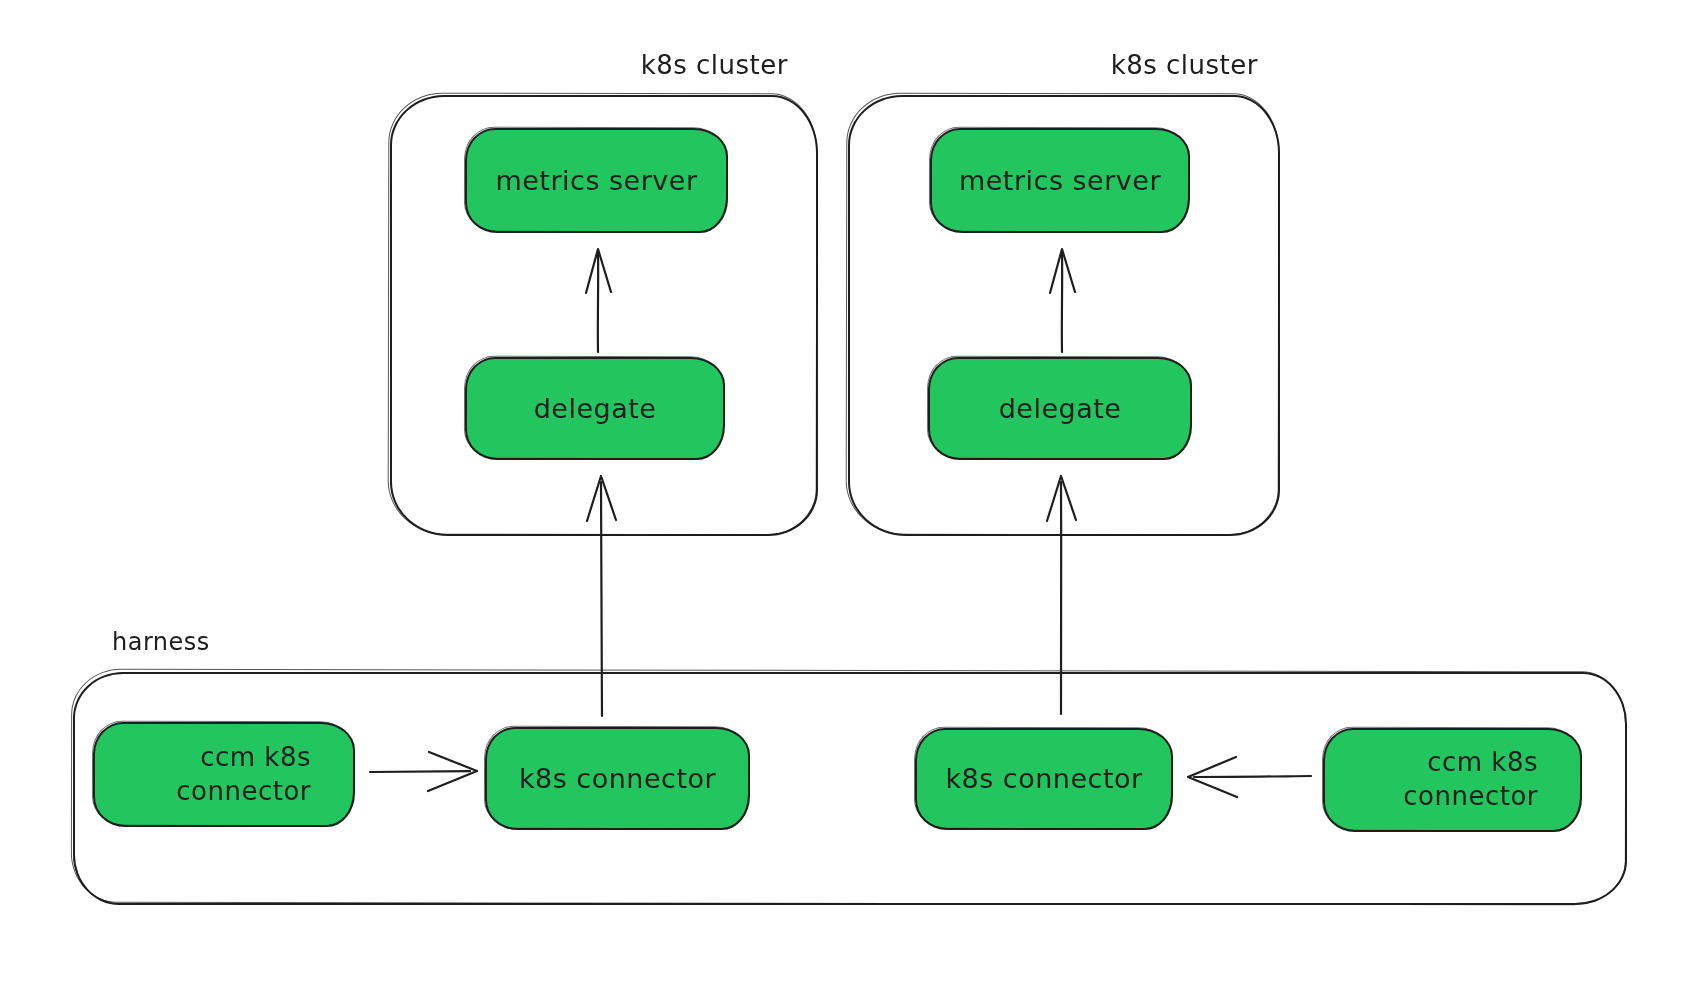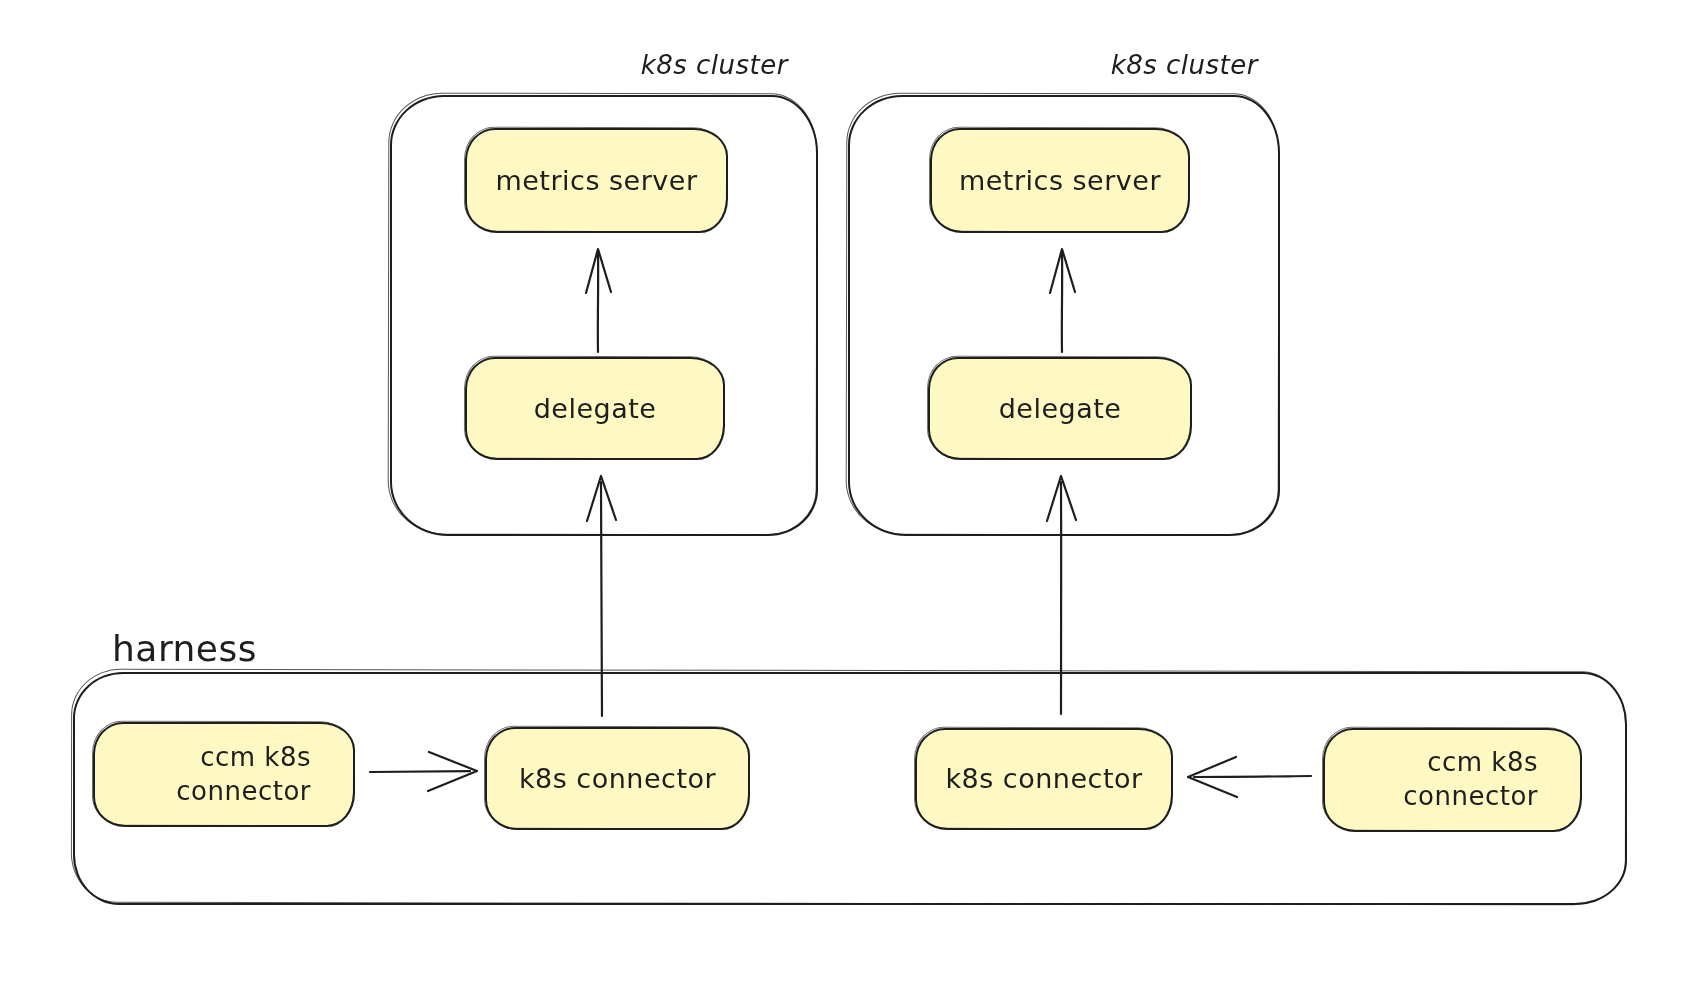--- a/index.html
+++ b/index.html
@@ -34,21 +34,21 @@
     pointer-events: none;
   }
   .cluster-box   { border-radius: 54px 46px 50px 58px / 50px 58px 46px 54px; }
   .harness-box   { border-radius: 50px 44px 52px 46px / 46px 52px 44px 50px; }
 
   
   .node {
     position: absolute;
     box-sizing: border-box;
     border: 2.2px solid #1e1e1e;
-    background: #fef9c3;
+    background: #22c55e;
     border-radius: 30px 34px 28px 32px / 32px 28px 34px 30px;
     display: flex;
     align-items: center;
     justify-content: center;
     text-align: center;
     font-size: 27px;
     line-height: 1.3;
     letter-spacing: 0.5px;
     padding: 0 20px;
     z-index: 2;
@@ -65,21 +65,21 @@
   .node-ccm { padding: 0 42px; text-align: right; }
 
   
   .float-label {
     position: absolute;
     font-size: 26px;
     letter-spacing: 0.5px;
     z-index: 3;
     white-space: nowrap;
   }
-  .label-right { text-align: right; width: 240px; font-style: italic; }
+  .label-right { text-align: right; width: 240px; }
 
   
   .arrows {
     position: absolute;
     left: 0; top: 0;
     width: 1694px; height: 984px;
     z-index: 4;
     pointer-events: none;
   }
   .arrows path {
@@ -94,21 +94,21 @@
 <body>
 
 <div class="canvas">
 
   <div class="group-box cluster-box" style="left:390px; top:95px; width:428px; height:441px;"></div>
   <div class="group-box cluster-box" style="left:848px; top:95px; width:432px; height:441px;"></div>
 
   <div class="float-label label-right" style="left:548px; top:50px;">k8s cluster</div>
   <div class="float-label label-right" style="left:1018px; top:50px;">k8s cluster</div>
 
-  <div class="float-label" style="left:112px; top:628px; font-size:36px;">harness</div>
+  <div class="float-label" style="left:112px; top:628px; font-size:24px;">harness</div>
   <div class="group-box harness-box" style="left:73px; top:672px; width:1554px; height:233px;"></div>
 
   <div class="node" style="left:465px; top:128px; width:263px; height:105px;">metrics server</div>
   <div class="node" style="left:930px; top:128px; width:260px; height:105px;">metrics server</div>
   <div class="node" style="left:465px; top:357px; width:260px; height:103px;">delegate</div>
   <div class="node" style="left:928px; top:357px; width:264px; height:103px;">delegate</div>
 
   <div class="node node-ccm" style="left:93px; top:722px; width:262px; height:105px; font-size:26px;">ccm k8s connector</div>
   <div class="node" style="left:485px; top:727px; width:265px; height:103px;">k8s connector</div>
   <div class="node" style="left:915px; top:728px; width:258px; height:102px;">k8s connector</div>

